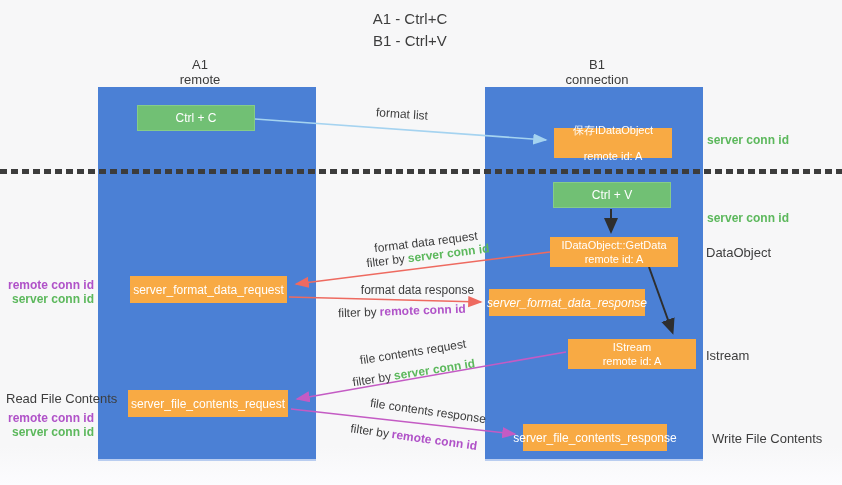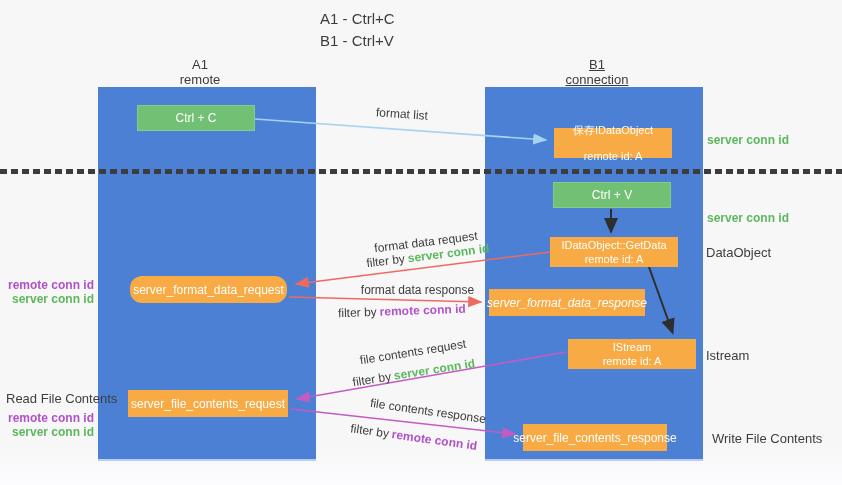--- a/index.html
+++ b/index.html
@@ -3,21 +3,21 @@
 <meta charset="utf-8">
 <style>
   html,body{margin:0;padding:0;}
   #stage{
     position:relative;width:842px;height:485px;overflow:hidden;
     background:linear-gradient(#f7f7f8 0%, #f7f7f8 92%, #fcfcfe 100%);
     font-family:"Liberation Sans", sans-serif;
     color:#3d3d3d;
   }
   .abs{position:absolute;}
-  .title{left:320px;top:8px;width:180px;font-size:15px;line-height:22px;color:#3d3d3d;}
+  .title{left:320px;top:8px;width:180px;text-align:center;font-size:15px;line-height:22px;color:#3d3d3d;}
   .lane-hdr{width:140px;text-align:center;font-size:13px;line-height:15px;color:#3b3b3b;}
   .lane{width:218px;height:374px;top:87px;background:#4b80d5;border-bottom:2px solid #b9cdf0;box-sizing:border-box;}
   .box{display:flex;align-items:center;justify-content:center;text-align:center;color:#fff;font-size:12px;line-height:14px;box-sizing:border-box;z-index:3;}
   .box.two{font-size:11px;line-height:14px;flex-direction:column;}
   .green{background:#71c074;border:1px solid #86cc88;}
   .orange{background:#f8aa44;}
   .side{font-size:13px;white-space:nowrap;}
   .conn{font-size:12px;font-weight:bold;white-space:nowrap;}
   .conn.g, .g{color:#5cb85c;}
   .conn.p, .p{color:#b052c8;}
@@ -36,21 +36,21 @@
 
   <div class="abs title">
     <div>A1 - Ctrl+C</div>
     <div>B1 - Ctrl+V</div>
   </div>
 
   <div class="abs lane-hdr" style="left:130px;top:57px;text-align:center;">
     <div>A1</div>
     <div>remote</div>
   </div>
-  <div class="abs lane-hdr" style="left:527px;top:57px;text-decoration:underline;">
+  <div class="abs lane-hdr" style="left:527px;top:57px;">
     <div>B1</div>
     <div>connection</div>
   </div>
 
   <div class="abs lane" style="left:98px;"></div>
   <div class="abs lane" style="left:485px;"></div>
 
   <div class="abs dotline"></div>
 
   <svg class="overlay" width="842" height="485" viewBox="0 0 842 485">
@@ -73,21 +73,21 @@
     <line x1="550" y1="252" x2="296" y2="284" stroke="#ee6a60" stroke-width="1.6" marker-end="url(#ah-red)"></line>
     <line x1="289" y1="297" x2="481" y2="302" stroke="#ee6a60" stroke-width="1.6" marker-end="url(#ah-red)"></line>
     <line x1="649" y1="267" x2="672" y2="331" stroke="#2e2e2e" stroke-width="2" marker-end="url(#ah-blk)"></line>
     <line x1="566" y1="352" x2="297" y2="399" stroke="#c45bc4" stroke-width="1.6" marker-end="url(#ah-mag)"></line>
     <line x1="291" y1="409" x2="515" y2="434" stroke="#c45bc4" stroke-width="1.6" marker-end="url(#ah-mag)"></line>
   </svg>
 
   <div class="abs box green" style="left:137px;top:105px;width:118px;height:26px;">
     <span>Ctrl + C</span>
   </div>
-  <div class="abs box orange" style="left:130px;top:276px;width:157px;height:27px;border-radius:12px;">
+  <div class="abs box orange" style="left:130px;top:276px;width:157px;height:27px;">
     <span>server_format_data_request</span>
   </div>
   <div class="abs box orange" style="left:128px;top:390px;width:160px;height:27px;">
     <span>server_file_contents_request</span>
   </div>
 
   <div class="abs box orange two" style="left:554px;top:128px;width:118px;height:30px;gap:12px;">
     <div>保存IDataObject</div>
     <div>remote id: A</div>
   </div>

